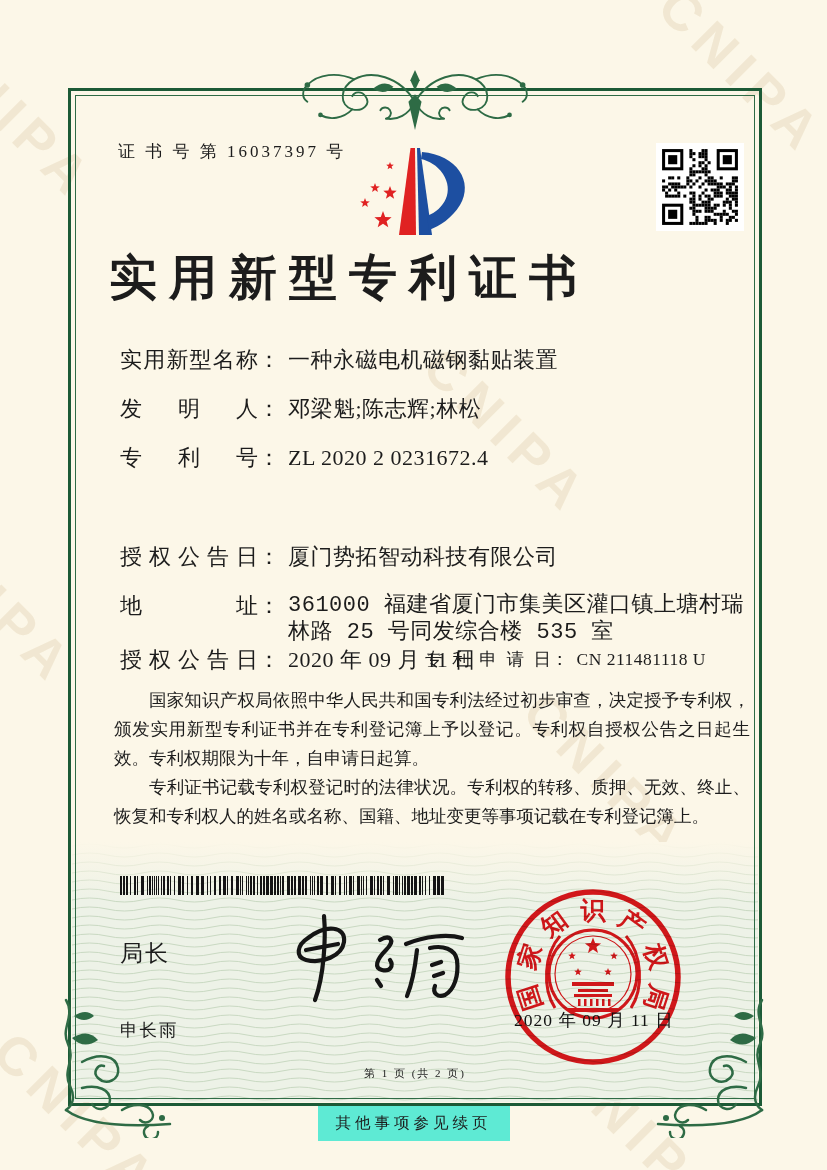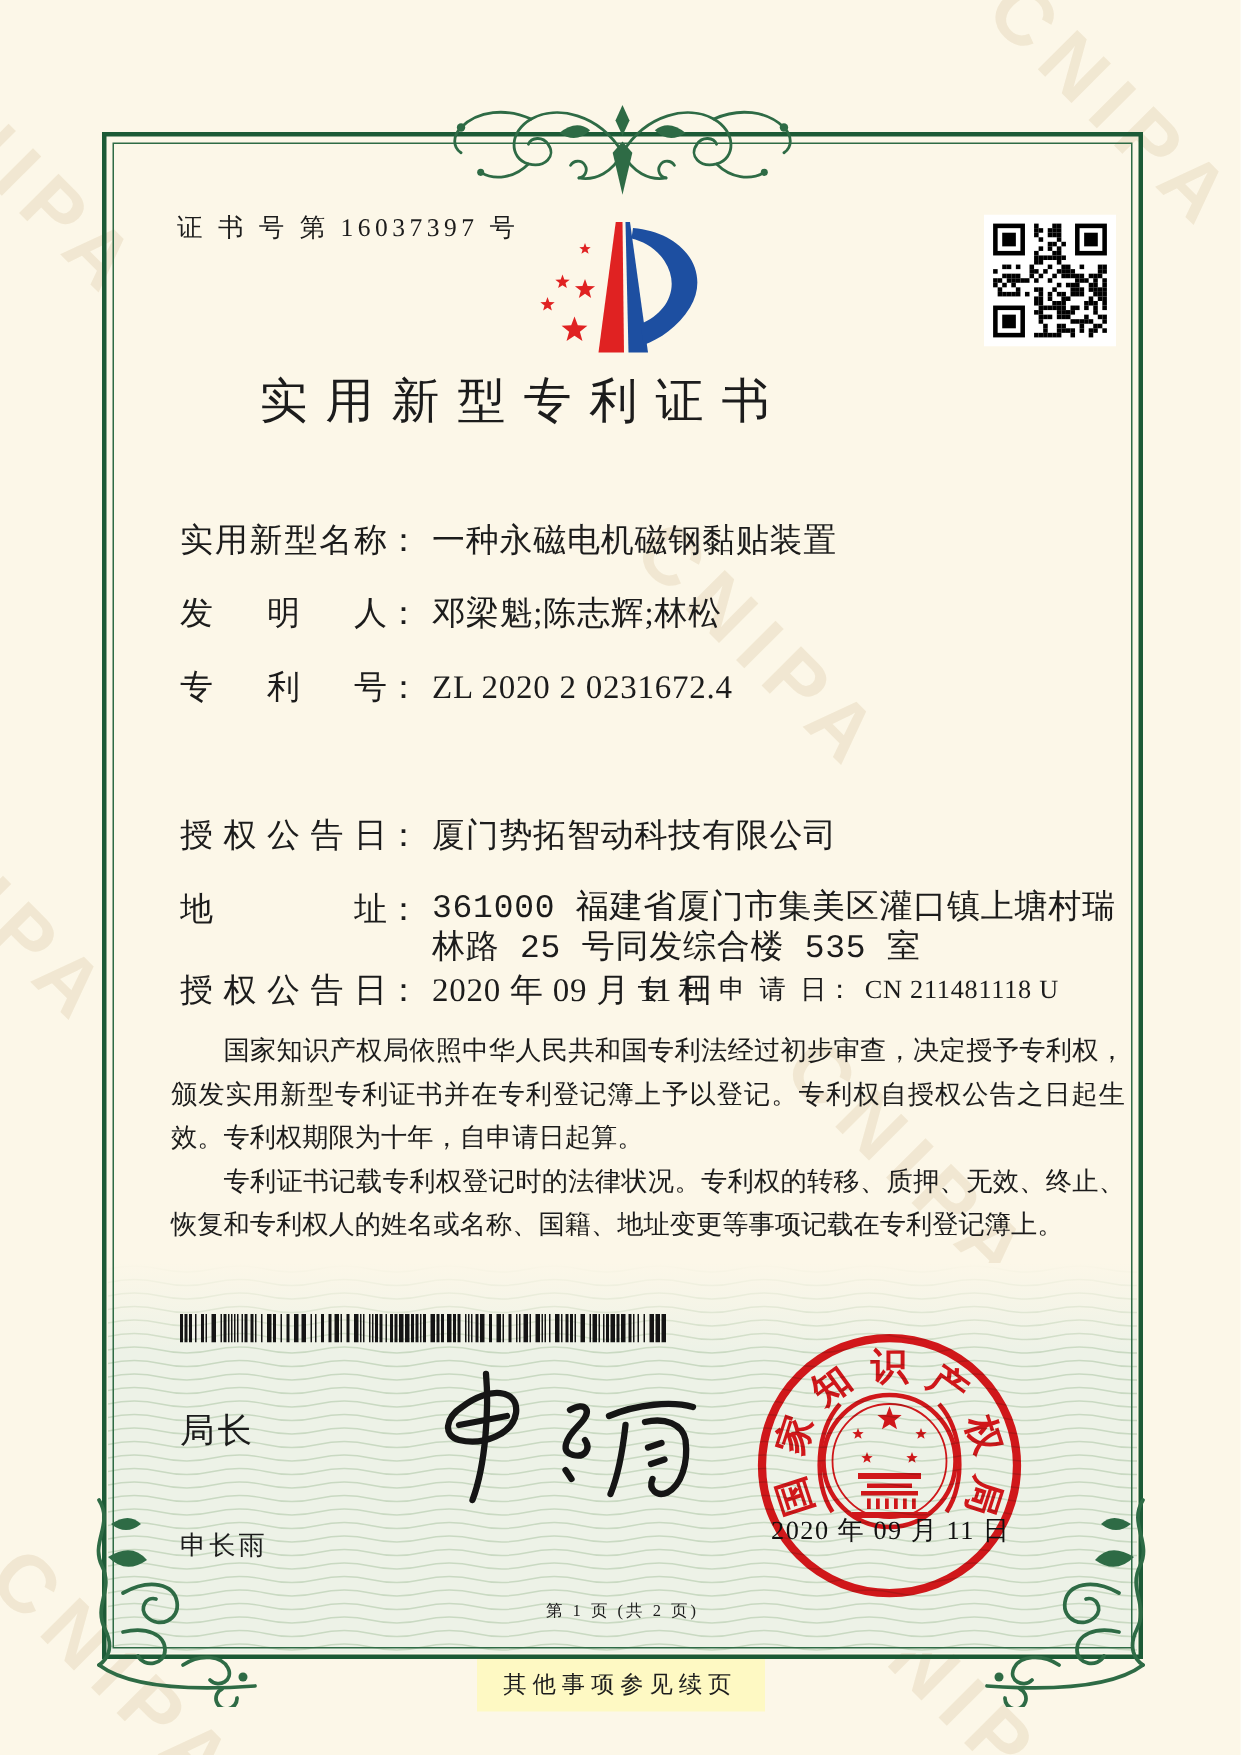--- a/index.html
+++ b/index.html
@@ -44,21 +44,21 @@
   #top-ornament{left:298px;top:62px;}
   #corner-bl{left:52px;top:998px;}
   #corner-br{left:656px;top:998px;transform:scaleX(-1);}
   
   .abs{position:absolute;z-index:4;}
   .cert-no{left:118px;top:140px;font-size:17px;letter-spacing:3px;}
   .logo{left:352px;top:138px;}
   .qr{left:656px;top:143px;}
   .title{
     left:68px;top:246px;width:562px;text-align:center;
-    font-size:32px;font-weight:normal;letter-spacing:12px;white-space:nowrap;
+    font-size:48px;font-weight:bold;letter-spacing:12px;white-space:nowrap;
   }
   .field-row{left:120px;font-size:22px;line-height:27px;}
   .flabel{
     display:inline-block;width:138px;vertical-align:top;
     text-align:justify;text-align-last:justify;
   }
   .fcolon{display:inline-block;vertical-align:top;}
   .fvalue{display:inline-block;vertical-align:top;margin-left:8px;letter-spacing:.5px;}
   .fvalue.addr{width:478px;font-family:Liberation Mono, monospace;}
   .pair2{left:425px;font-size:17.5px;line-height:27px;}
@@ -67,21 +67,21 @@
   .paras p{margin:0;text-indent:2em;}
   .barcode{left:120px;top:876px;}
   .sig-title{left:120px;top:938px;font-size:23px;letter-spacing:2px;z-index:5;}
   .sig-name{left:120px;top:1018px;font-size:17.5px;letter-spacing:2px;z-index:5;}
   .signature{left:280px;top:910px;z-index:5;}
   .seal{left:500px;top:884px;z-index:5;mix-blend-mode:multiply;}
   .seal-date{left:514px;top:1008px;font-size:17.5px;letter-spacing:1px;z-index:6;color:#111;}
   .page-info{left:68px;top:1066px;width:694px;text-align:center;font-size:11px;letter-spacing:2px;z-index:4;}
   .footer-note-wrap{left:0;top:1106px;width:827px;text-align:center;z-index:6;}
   .footer-note{
-    display:inline-block;background:#fef9c3;padding:7px 18px;
+    display:inline-block;background:#5eead4;padding:7px 18px;
     font-size:15.5px;letter-spacing:4px;
   }
 </style>
 </head>
 <body>
 
 <div class="page">
 
   <span class="wm" style="left:-40px;top:20px">CNIPA</span>
   <span class="wm" style="left:690px;top:-25px">CNIPA</span>

